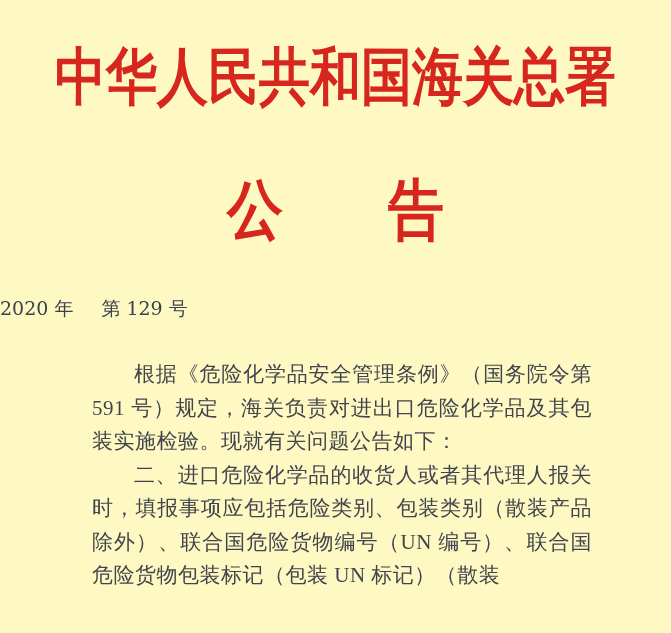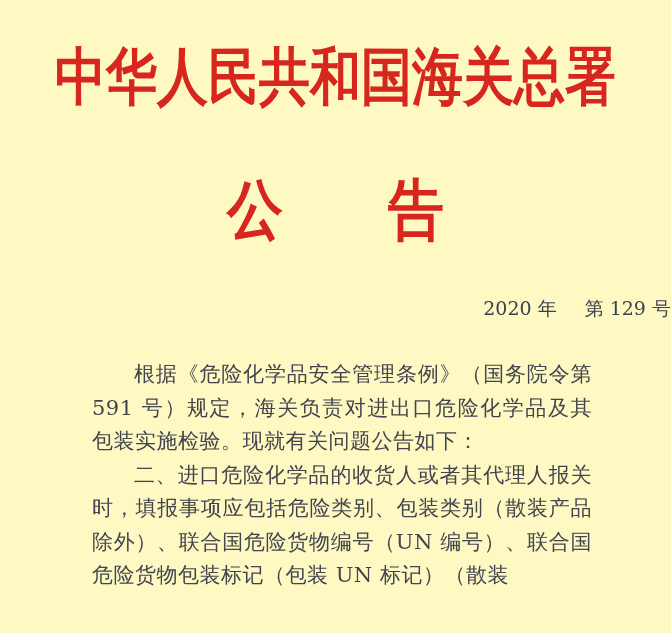--- a/index.html
+++ b/index.html
@@ -48,21 +48,21 @@
     transform: scaleY(1.15);
     transform-origin: center top;
   }
 
   
   .issue-line {
     position: absolute;
     top: 296px;
     left: 0;
     width: 100%;
-    text-align: right;
+    text-align: left;
     font-size: 19px;
     font-weight: normal;
     color: #39404e;
   }
   .issue-line .gap {
     display: inline-block;
     width: 28px;
   }
 
   
@@ -74,20 +74,21 @@
     font-size: 21px;
     line-height: 33.5px;
     color: #42444d;
     text-align: justify;
     text-justify: inter-ideograph;
     letter-spacing: 0.5px;
   }
   .body-text p {
     text-indent: 2em;
     margin: 0;
+    font-family: Liberation Serif, serif;
   }
 </style>
 </head>
 <body>
 
 <div class="page" style="background: #fef9c3;">
 
   <h1 class="agency-title" style="color: rgb(215, 38, 29);">中华人民共和国海关总署</h1>
 
   <div class="doc-type" style="color: rgb(215, 38, 29);">

